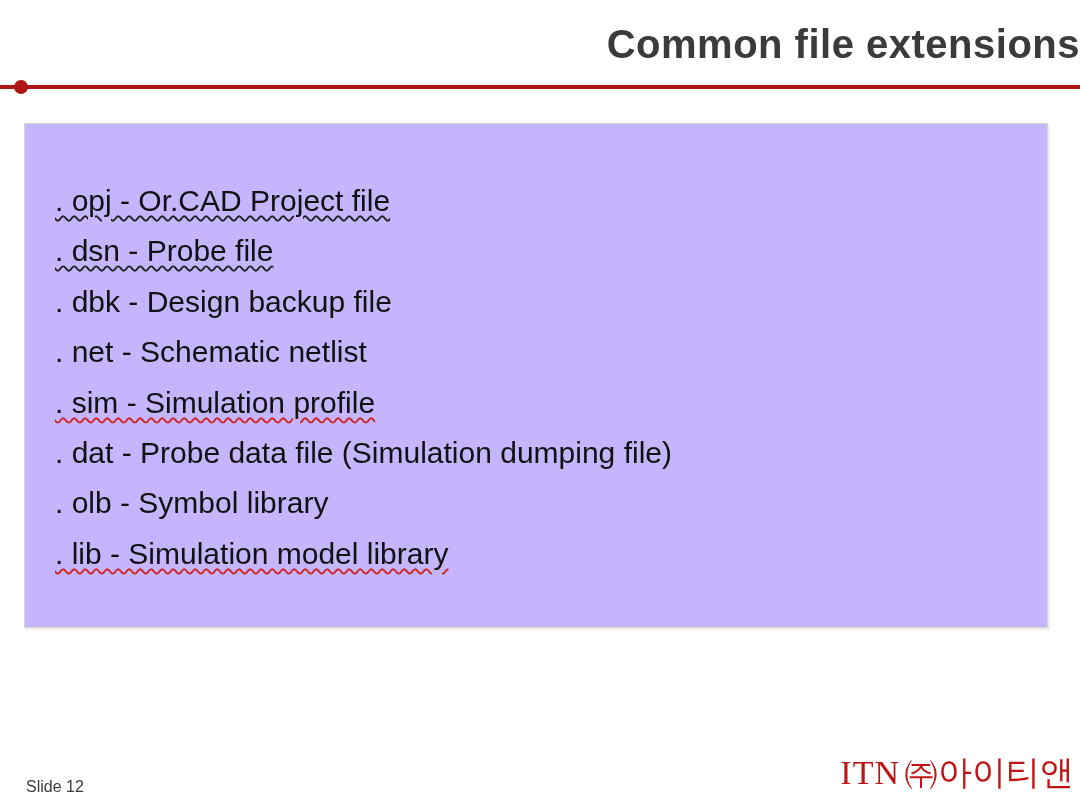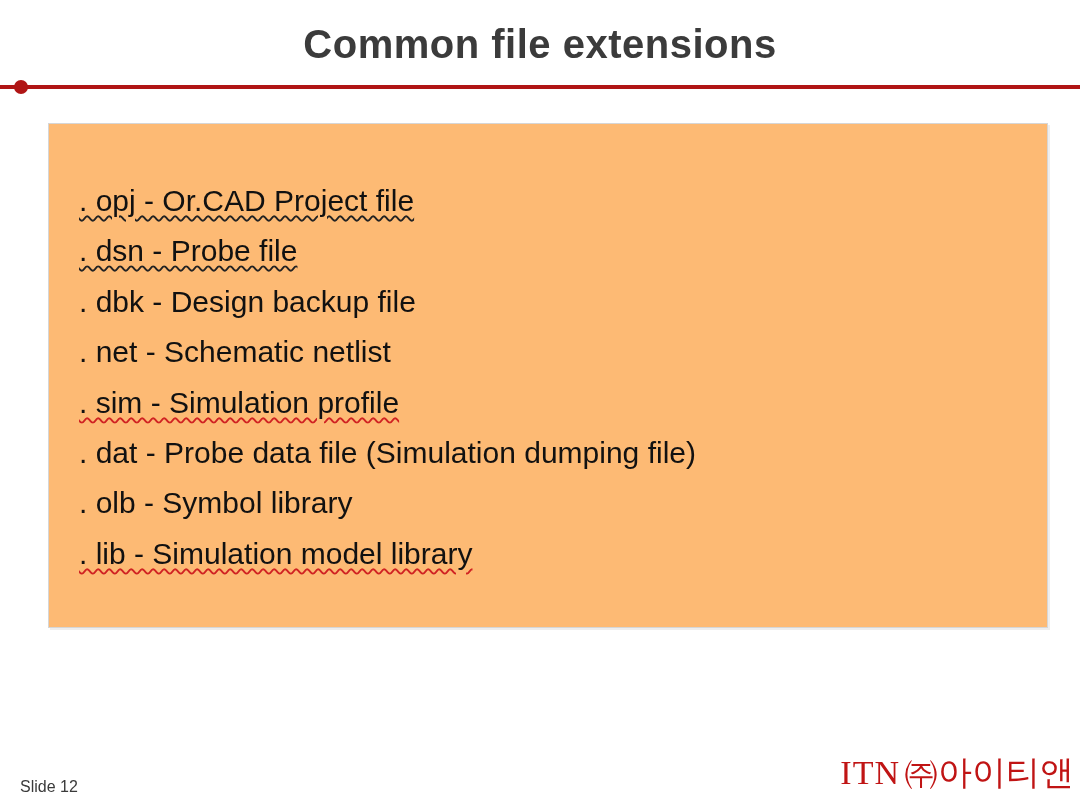--- a/index.html
+++ b/index.html
@@ -5,21 +5,21 @@
   * { margin: 0; padding: 0; box-sizing: border-box; }
   body {
     width: 1080px;
     height: 810px;
     background: #ffffff;
     font-family: Arial, "Helvetica Neue", Helvetica, sans-serif;
     position: relative;
     overflow: hidden;
   }
   .title {
-    text-align: center;
+    text-align: right;
     font-size: 40px;
     font-weight: bold;
     color: #3b3b3b;
     padding-top: 22px;
     padding-bottom: 14px;
     letter-spacing: 0.5px;
   }
   .divider {
     position: relative;
     height: 14px;
@@ -36,24 +36,24 @@
   .divider-dot {
     position: absolute;
     left: 14px;
     top: -1px;
     width: 14px;
     height: 14px;
     border-radius: 50%;
     background: #b01515;
   }
   .content-box {
-    margin: 28px 32px 0 48px;
+    margin: 28px 32px 0 24px;
     border: 1px solid #d6d6d6;
     padding: 52px 28px 48px 30px;
-    background: #fdba74;
+    background: #c4b5fd;
     box-shadow: 2px 2px 0 #eeeeee;
   }
   .line {
     font-size: 30px;
     color: #111111;
     line-height: 1.68;
     text-align: left;
   }
   .line.squiggle-red {
     text-decoration: underline;
@@ -70,21 +70,21 @@
     text-underline-offset: 4px;
   }
   .footer {
     position: absolute;
     bottom: 14px;
     left: 0;
     right: 0;
     display: flex;
     justify-content: space-between;
     align-items: flex-end;
-    padding: 0 6px 0 20px;
+    padding: 0 6px 0 26px;
   }
   .slide-num {
     font-size: 16px;
     color: #3a3a3a;
   }
   .brand {
     font-size: 34px;
     color: #c01414;
   }
   .brand .itn {

